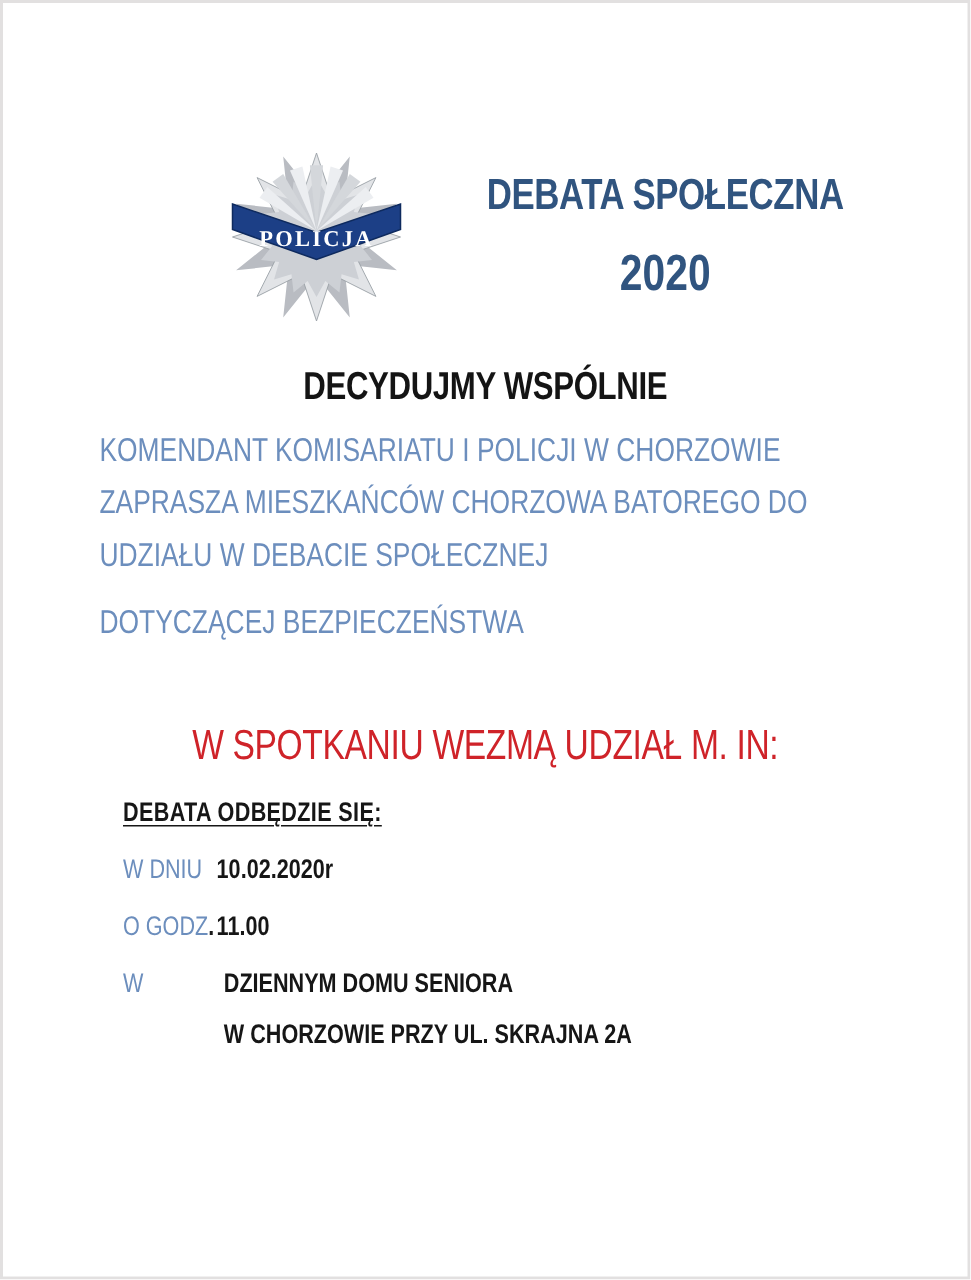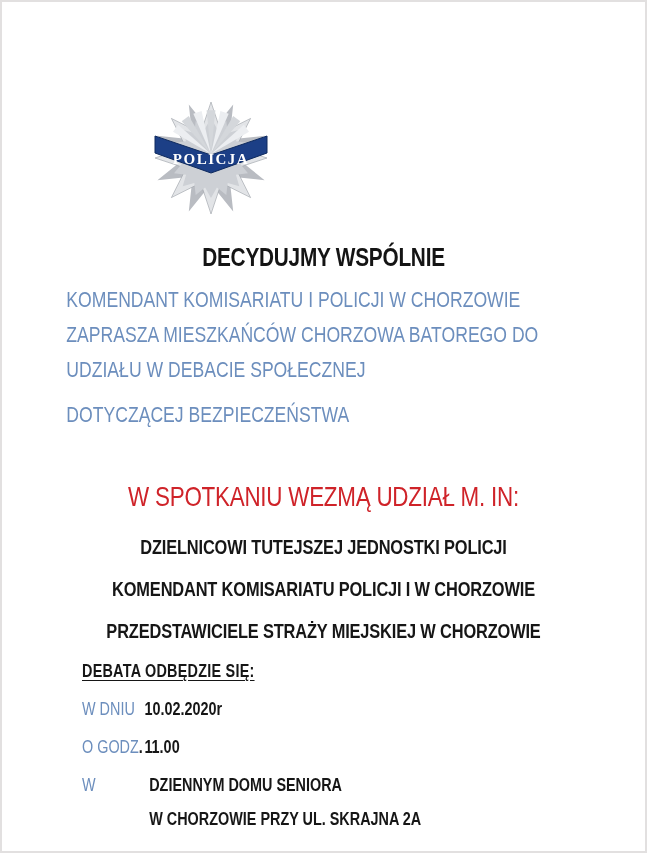--- a/index.html
+++ b/index.html
@@ -67,38 +67,37 @@
             <polygon points="60,60 42.3,19.7 50.6,17.0" fill="#eceef1"></polygon>
             <polygon points="60,60 55.6,16.2 64.4,16.2" fill="#d4d7db"></polygon>
             <polygon points="60,60 69.4,17.0 77.7,19.7" fill="#eceef1"></polygon>
             <polygon points="60,60 82.2,22.0 89.3,27.2" fill="#d4d7db"></polygon>
             <polygon points="60,60 92.8,30.7 98.0,37.8" fill="#eceef1"></polygon>
           </g>
         <path d="M4,42 L60,61 L116,42 L116,59 L60,79 L4,59 Z" fill="#1C3F86" stroke="#0e2a5e" stroke-width="1"></path>
         <text x="60" y="70" text-anchor="middle" class="badge-banner-text">POLICJA</text>
       </svg>
     </div>
+    <div class="titles">
+      <div class="title1 narrow">DEBATA SPOŁECZNA</div>
+      <div class="title2 narrow">2020</div>
+    </div>
   </div>
 
   <div class="headline narrow">DECYDUJMY WSPÓLNIE</div>
 
   <div class="invitation">
     <div class="inv-line narrow">KOMENDANT KOMISARIATU I POLICJI W CHORZOWIE</div>
     <div class="inv-line narrow">ZAPRASZA MIESZKAŃCÓW CHORZOWA BATOREGO DO</div>
     <div class="inv-line narrow">UDZIAŁU W DEBACIE SPOŁECZNEJ</div>
     <div class="inv-line subject narrow">DOTYCZĄCEJ BEZPIECZEŃSTWA</div>
   </div>
 
   <div class="red-heading narrow">W SPOTKANIU WEZMĄ UDZIAŁ M. IN:</div>
 
-  <div class="participants">
-    <div class="p-item narrow">DZIELNICOWI TUTEJSZEJ JEDNOSTKI POLICJI</div>
-    <div class="p-item narrow">KOMENDANT KOMISARIATU POLICJI I W CHORZOWIE</div>
-    <div class="p-item narrow">PRZEDSTAWICIELE STRAŻY MIEJSKIEJ W CHORZOWIE</div>
-  </div>
 
   <div class="details">
     <div class="details-heading narrow-left">DEBATA ODBĘDZIE SIĘ:</div>
 
     <div class="row narrow-left">
       <span class="lbl">W DNIU</span>
       <span class="val">10.02.2020r</span>
     </div>
 
     <div class="row narrow-left">

